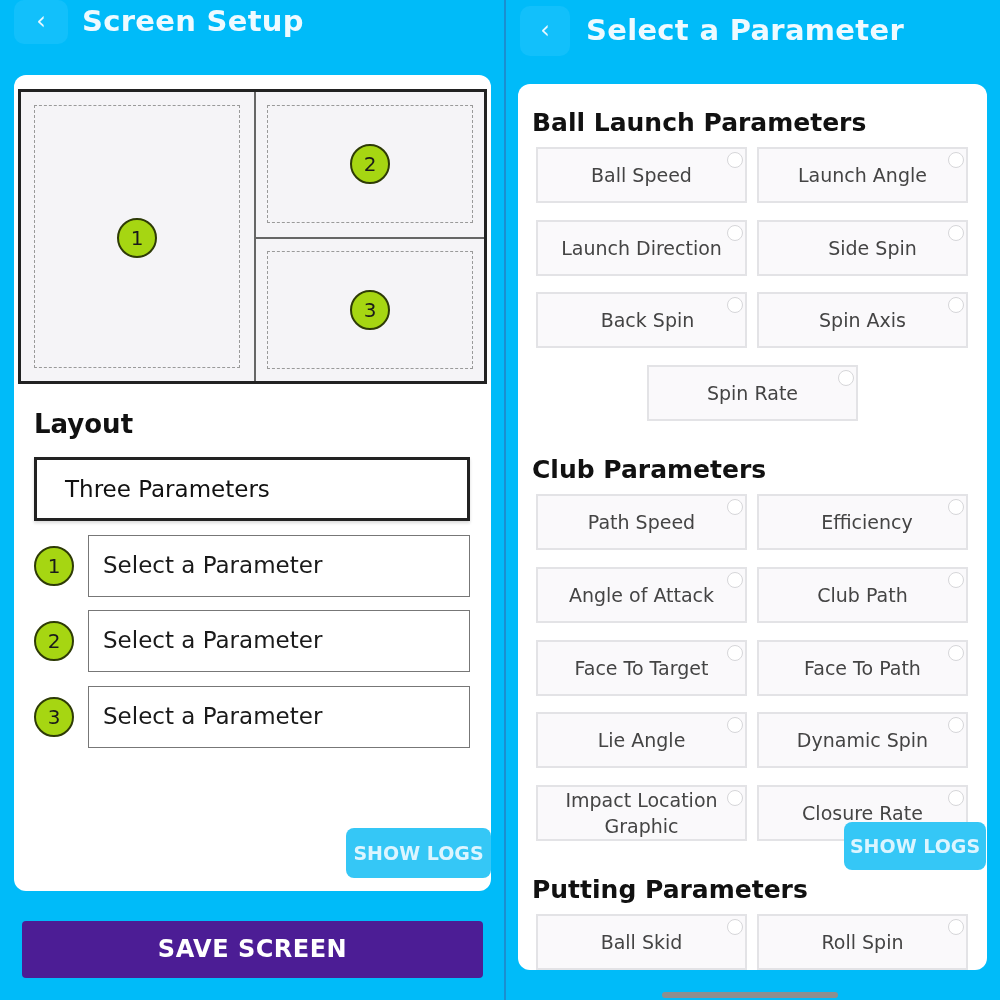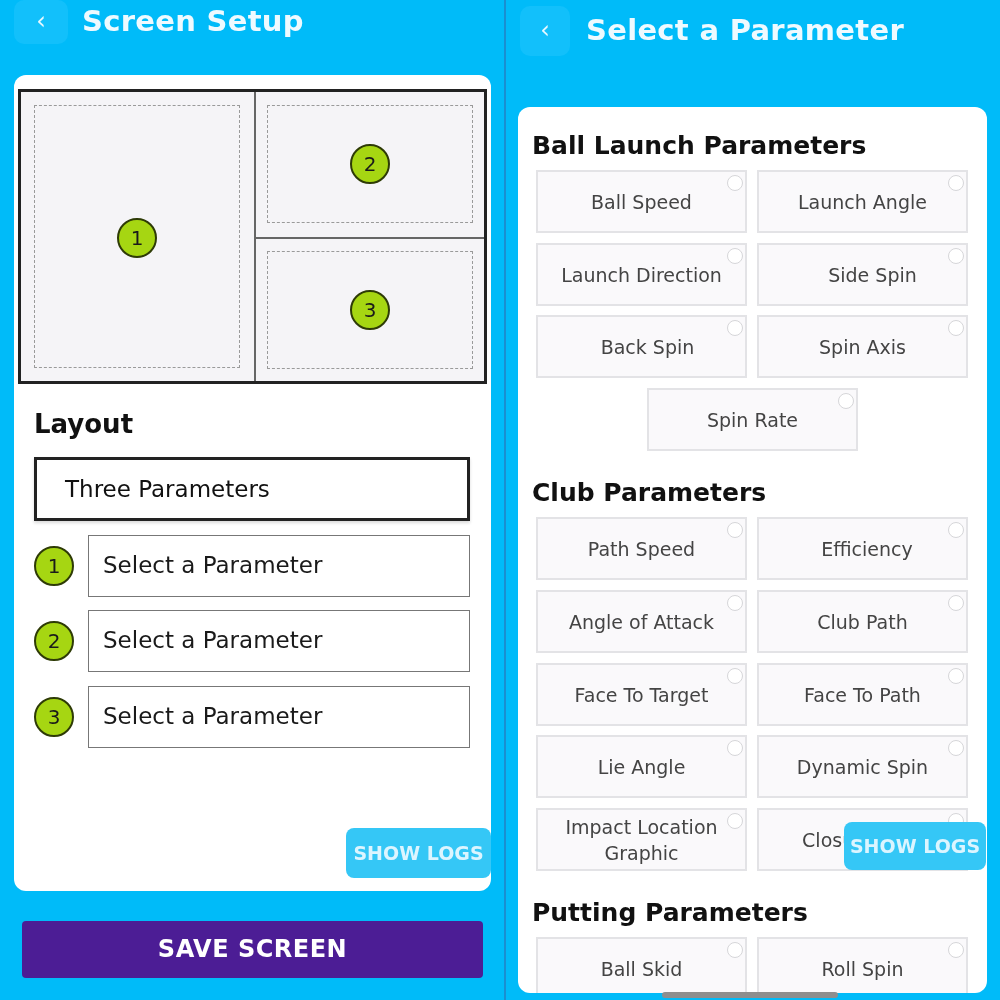--- a/index.html
+++ b/index.html
@@ -44,24 +44,24 @@
   .show-logs {
     position: absolute; background: #35c7f6; color: #dcf5ff; border-radius: 8px;
     font-size: 19px; font-weight: bold; text-align: center;
   }
   .save-btn {
     position: absolute; left: 22px; top: 921px; width: 461px; height: 57px; background: #4c1d95; border-radius: 4px;
     color: #fff; font-size: 24px; font-weight: bold; text-align: center; line-height: 57px; letter-spacing: 0.5px;
   }
 
   
-  .card-right { position: absolute; left: 12px; top: 84px; width: 469px; height: 886px; background: #fff; border-radius: 12px; overflow: hidden; margin-top: 23px; }
+  .card-right { position: absolute; left: 12px; top: 84px; width: 469px; height: 886px; background: #fff; border-radius: 12px; overflow: hidden; }
   .section-title { position: absolute; left: 14px; font-size: 25px; font-weight: bold; color: #111; }
   .opt {
-    position: absolute; width: 211px; height: 63px; border: 2px solid #e3e3e6; background: #faf9fb;
+    position: absolute; width: 211px; height: 56px; border: 2px solid #e3e3e6; background: #faf9fb;
     display: flex; align-items: center; justify-content: center; text-align: center;
     font-size: 19px; color: #444; line-height: 26px;
   }
   .opt .radio {
     position: absolute; right: 2px; top: 3px; width: 16px; height: 16px; border-radius: 50%;
     border: 1.5px solid #d6d6d9; background: #fff;
   }
   .home-bar { position: absolute; left: 156px; top: 992px; width: 176px; height: 6px; border-radius: 3px; background: #8e8e8e; }
 </style>
 </head>

